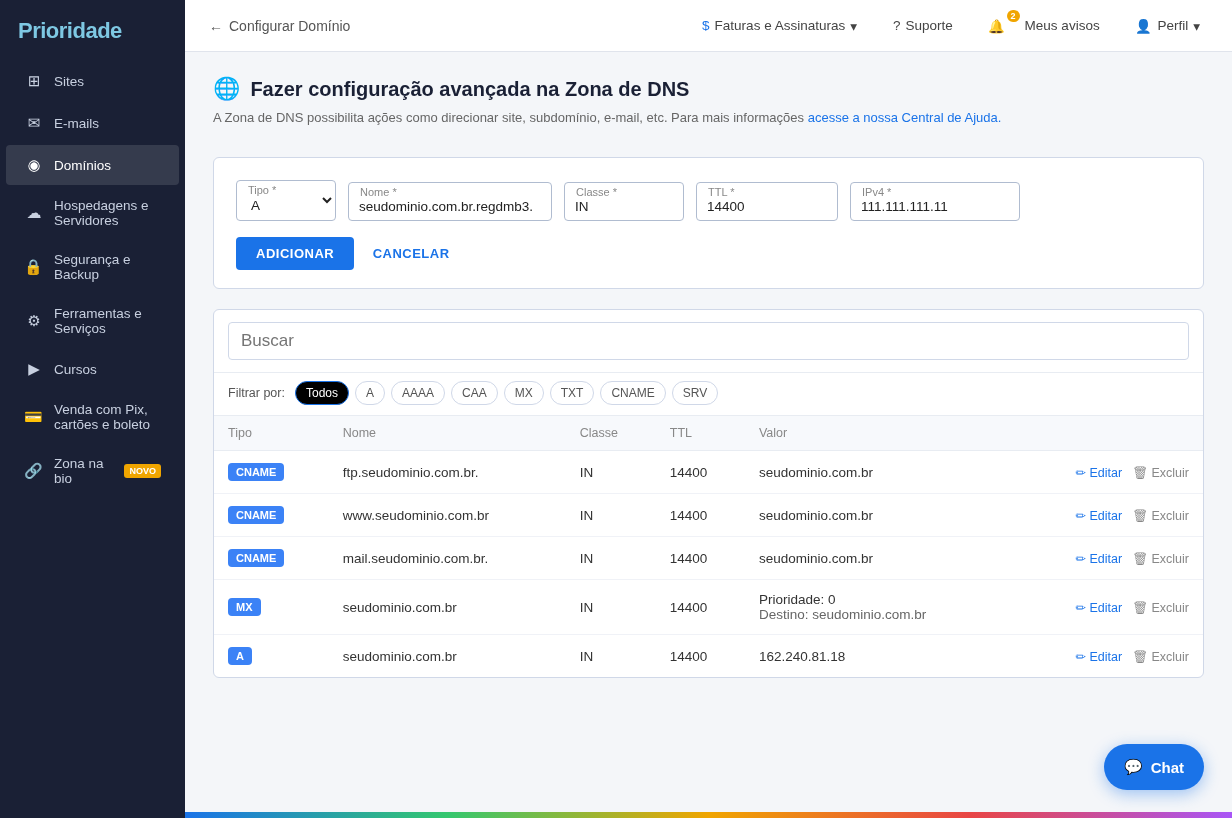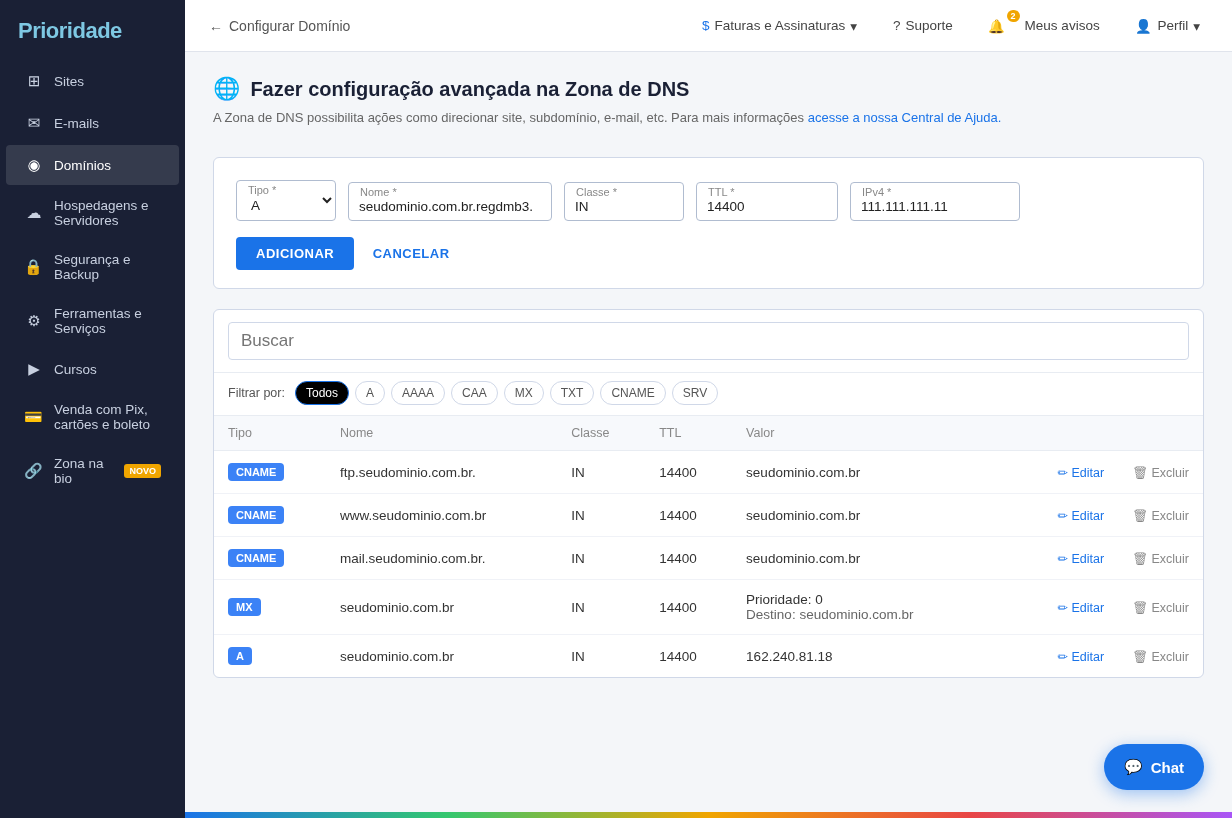--- a/index.html
+++ b/index.html
@@ -303,21 +303,21 @@
       cursor: pointer;
       background: none;
       border: none;
       font-weight: 500;
     }
     .action-btn-delete { color: #888; }
 
     .actions-cell {
       display: flex;
       align-items: center;
-      gap: 28px;
+      gap: 10px;
       justify-content: flex-end;
     }
 
     
     .chat-btn {
       position: fixed;
       bottom: 28px;
       right: 28px;
       background: #1a73e8;
       color: #fff;

